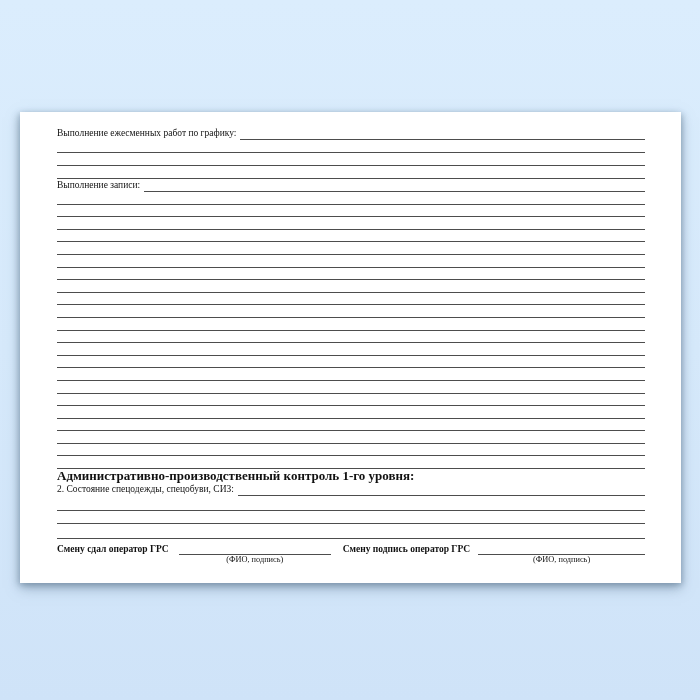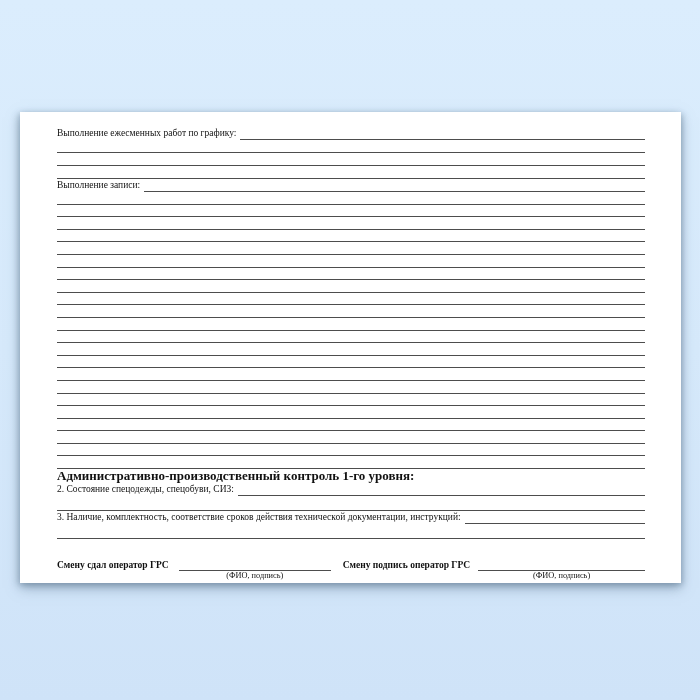--- a/index.html
+++ b/index.html
@@ -55,21 +55,21 @@
     font-weight: bold;
     white-space: nowrap;
   }
   .spacer-rule {
     height: 14px;
     border-bottom: 1px solid #4d4d4d;
   }
   .sig-row {
     display: flex;
     align-items: stretch;
-    margin-top: 20px;
+    margin-top: 4px;
     height: 12px;
     font-size: 9.5px;
     line-height: 12px;
     font-weight: bold;
     white-space: nowrap;
     justify-content: center;
   }
   .sig-blank {
     position: relative;
     border-bottom: 1px solid #4d4d4d;
@@ -142,21 +142,20 @@
   <div class="heading-row">Административно-производственный контроль 1-го уровня:</div>
 
   <div class="label-row">
     <span class="label-text">2. Состояние спецодежды, спецобуви, СИЗ:</span>
     <span class="fill"></span>
   </div>
 
   <div class="spacer-rule"></div>
 
   <div class="label-row">
-    <span class="label-text">3. Наличие, комплектность, соответствие сроков действия технической документации, инструкций:</span>
     <span class="fill"></span>
   </div>
   <div class="spacer-rule"></div>
 
   <div class="sig-row">
     <span>Смену сдал оператор ГРС</span>
     <span class="sig-blank first">
       <span></span>
       <span class="sig-caption">(ФИО, подпись)</span>
     </span>

